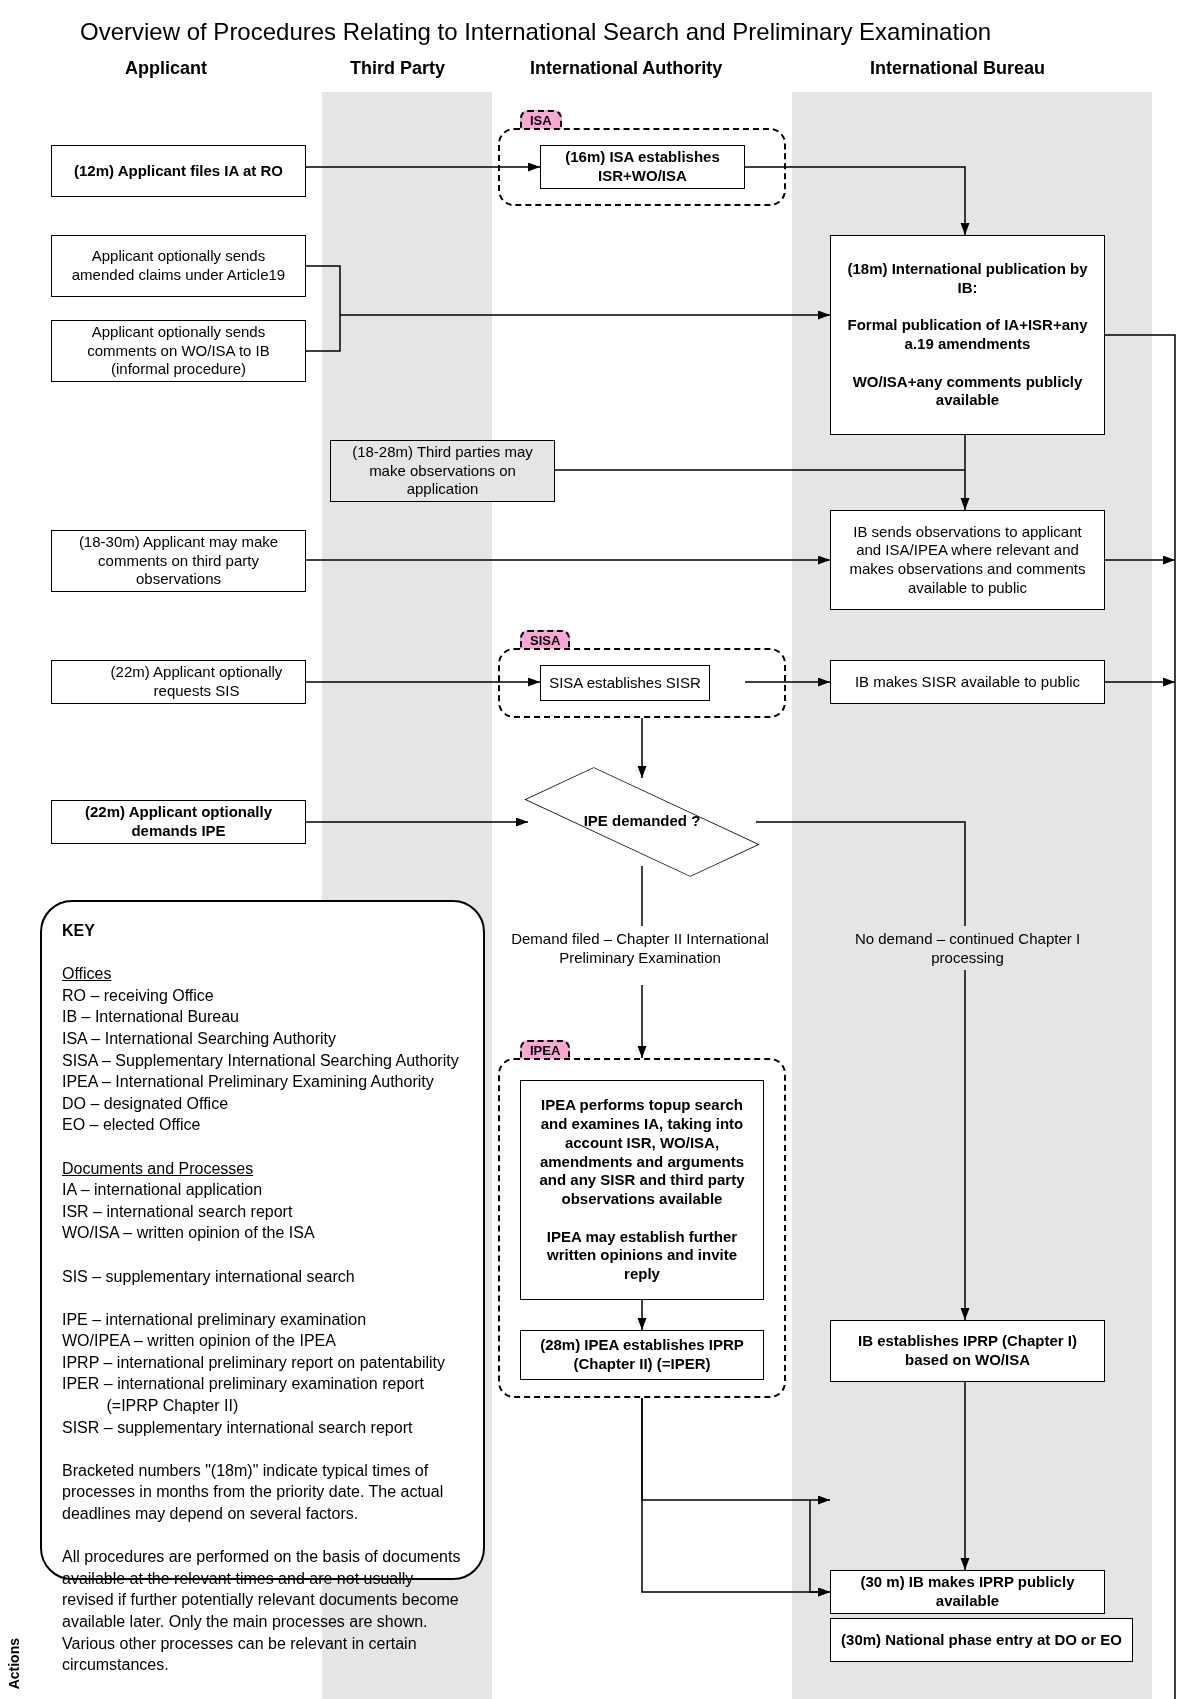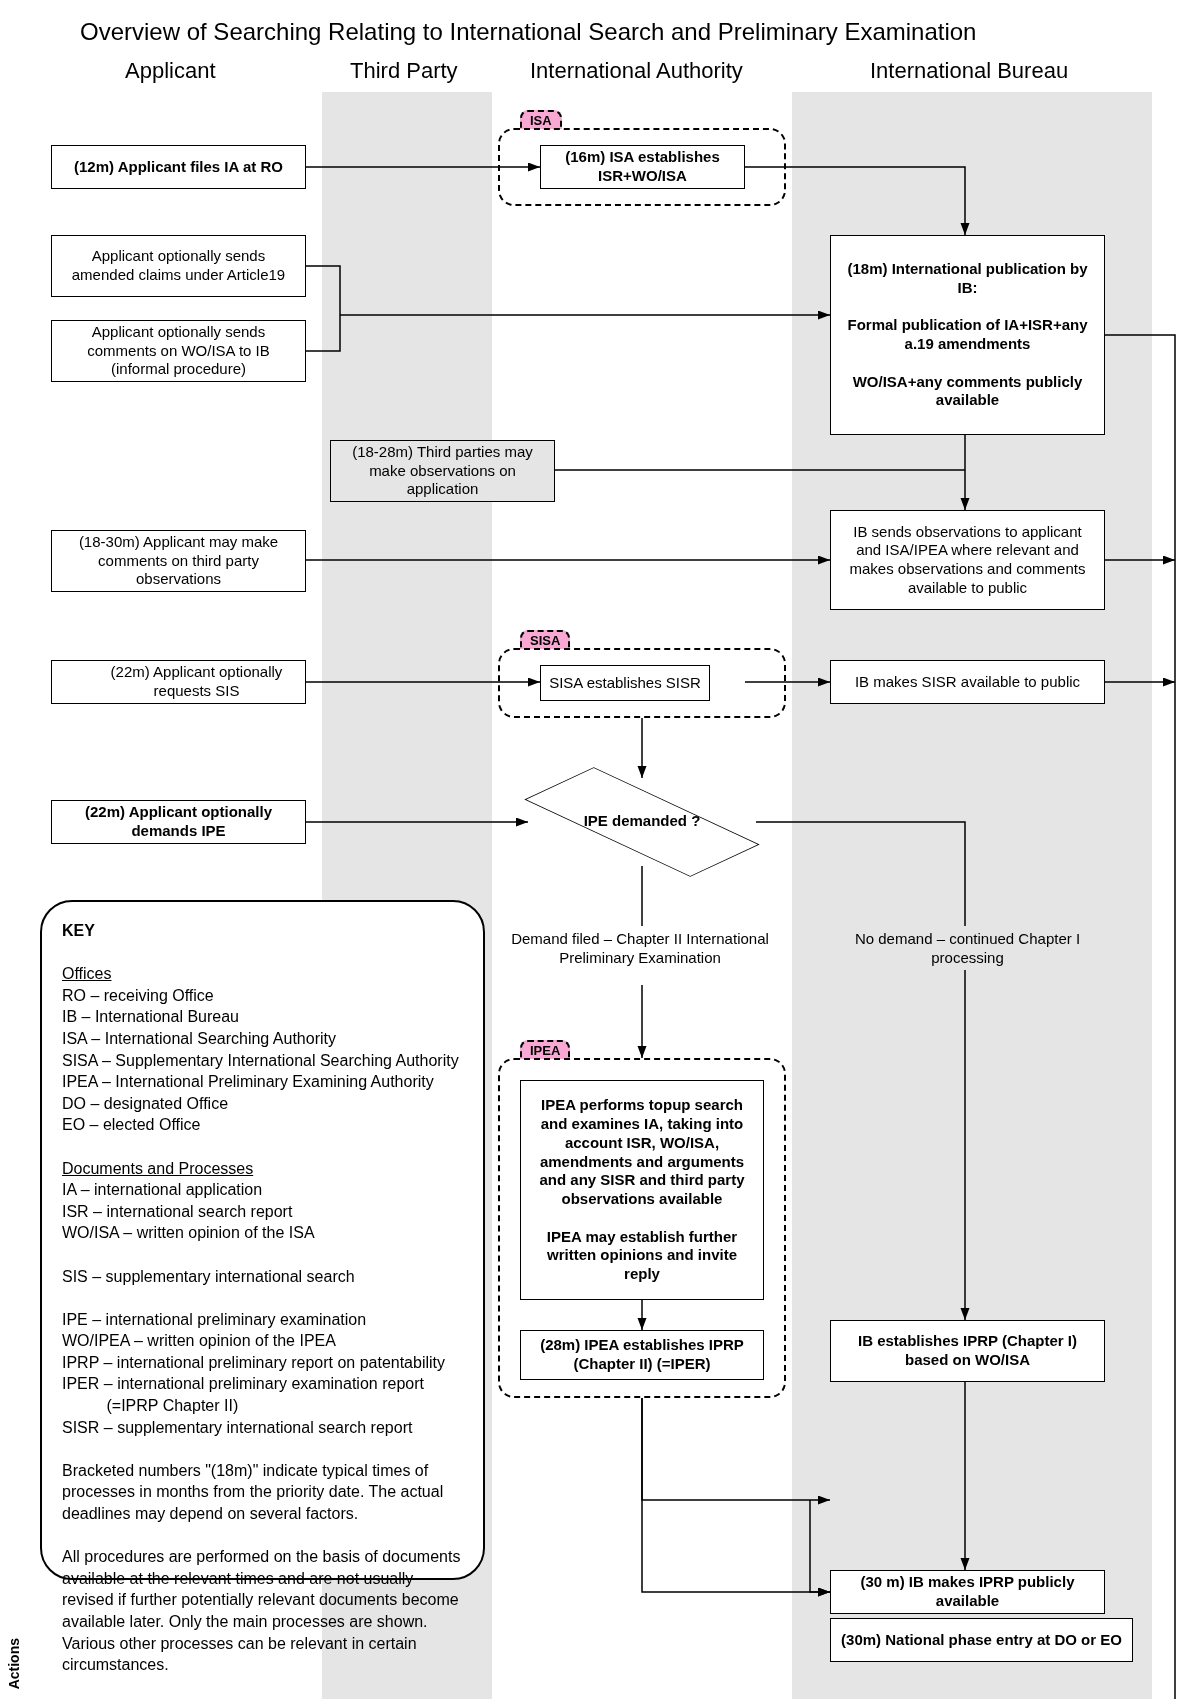--- a/index.html
+++ b/index.html
@@ -14,22 +14,22 @@
   .title {
     position: absolute;
     top: 18px;
     left: 80px;
     font-size: 24px;
     font-weight: normal;
   }
   .col-header {
     position: absolute;
     top: 58px;
-    font-size: 22px;
-    font-weight: normal;
+    font-size: 18px;
+    font-weight: bold;
     text-align: center;
   }
   .lane {
     position: absolute;
     top: 92px;
     height: 1607px;
   }
   .lane-applicant   { left: 37px;  width: 285px; background: #fff; }
   .lane-thirdparty  { left: 322px; width: 170px; background: #e5e5e5; }
   .lane-authority   { left: 492px; width: 300px; background: #fff; }
@@ -120,30 +120,30 @@
   }
 </style>
 </head>
 <body>
 
 <div class="lane lane-applicant"></div>
 <div class="lane lane-thirdparty"></div>
 <div class="lane lane-authority"></div>
 <div class="lane lane-bureau"></div>
 
-<div class="title">Overview of Searching Relating to International Search and Preliminary Examination</div>
+<div class="title">Overview of Procedures Relating to International Search and Preliminary Examination</div>
 <div class="col-header" style="left:125px">Applicant</div>
 <div class="col-header" style="left:350px">Third Party</div>
 <div class="col-header" style="left:530px">International Authority</div>
 <div class="col-header" style="left:870px">International Bureau</div>
 
 <div class="dashed-tab" style="left:520px; top:110px;">ISA</div>
 <div class="dashed-frame" style="left:498px; top:128px; width:288px; height:78px;"></div>
 
-<div class="box bold" style="left:51px; top:145px; width:255px; height:44px;">(12m) Applicant files IA at RO</div>
+<div class="box bold" style="left:51px; top:145px; width:255px; height:52px;">(12m) Applicant files IA at RO</div>
 <div class="box bold" style="left:540px; top:145px; width:205px; height:44px;">(16m) ISA establishes ISR+WO/ISA</div>
 
 <div class="box bold" style="left:830px; top:235px; width:275px; height:200px; white-space:pre-line;">(18m) International publication by IB:
 
 Formal publication of IA+ISR+any a.19 amendments
 
 WO/ISA+any comments publicly available</div>
 
 <div class="box" style="left:51px; top:235px; width:255px; height:62px;">Applicant optionally sends amended claims under Article19</div>
 <div class="box" style="left:51px; top:320px; width:255px; height:62px;">Applicant optionally sends comments on WO/ISA to IB (informal procedure)</div>

